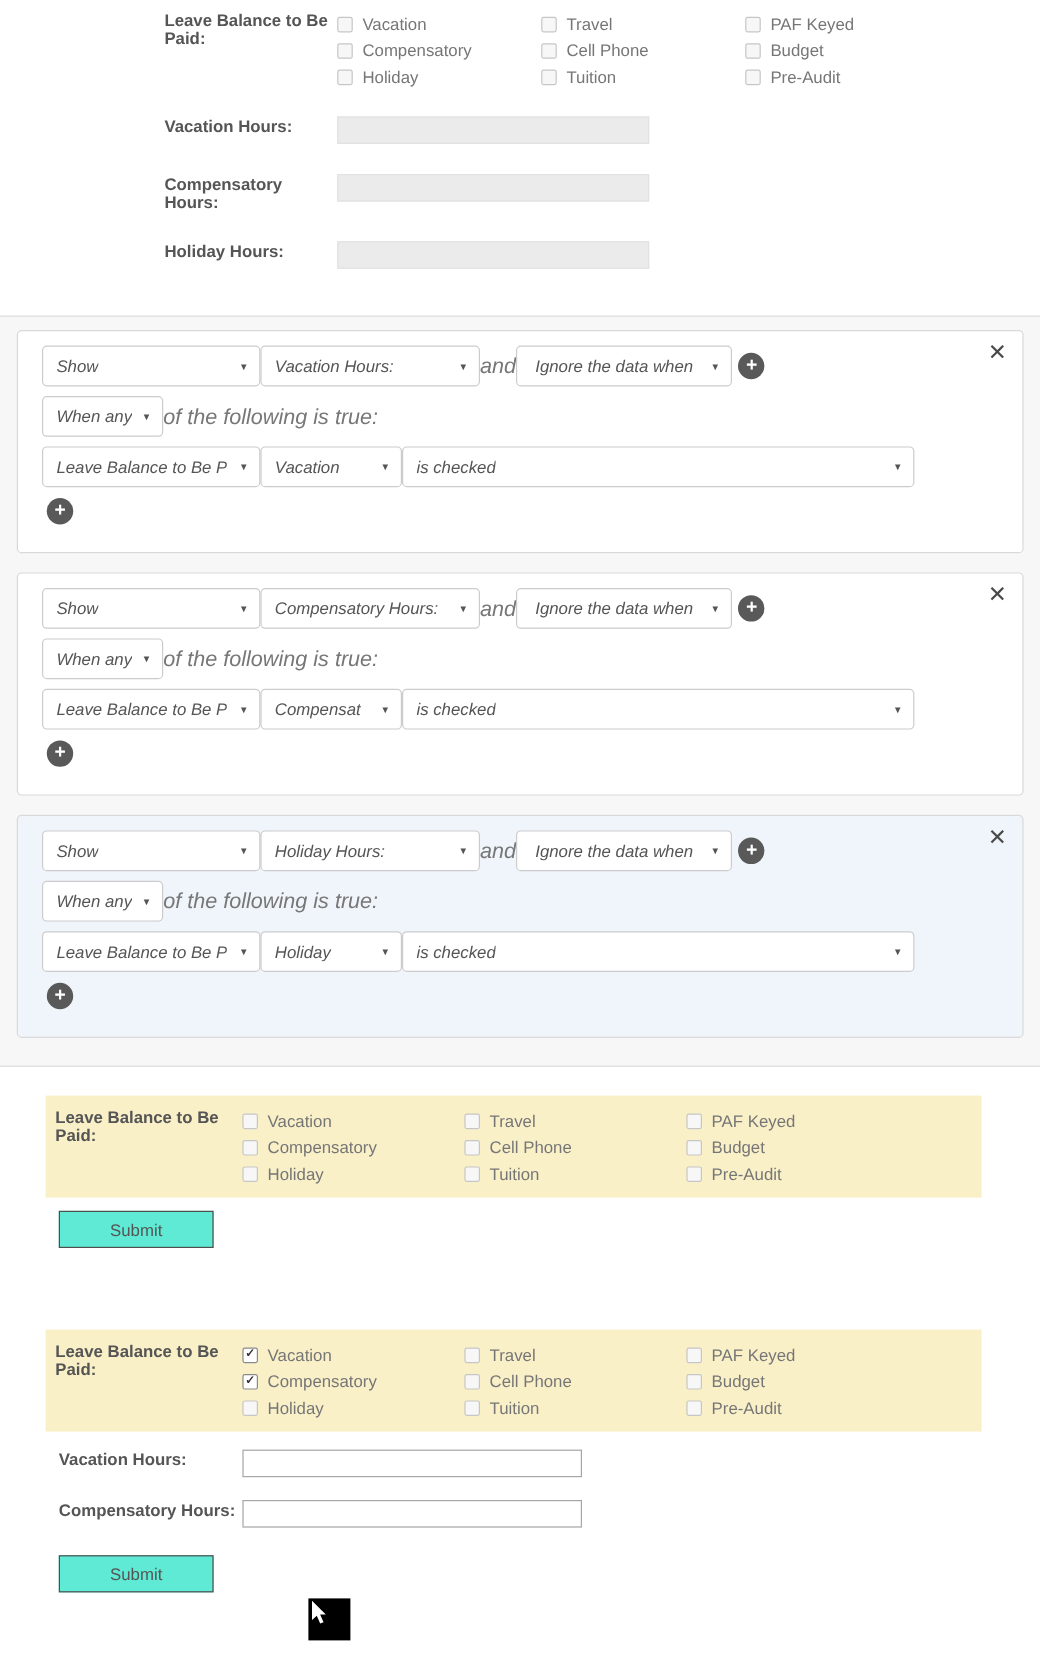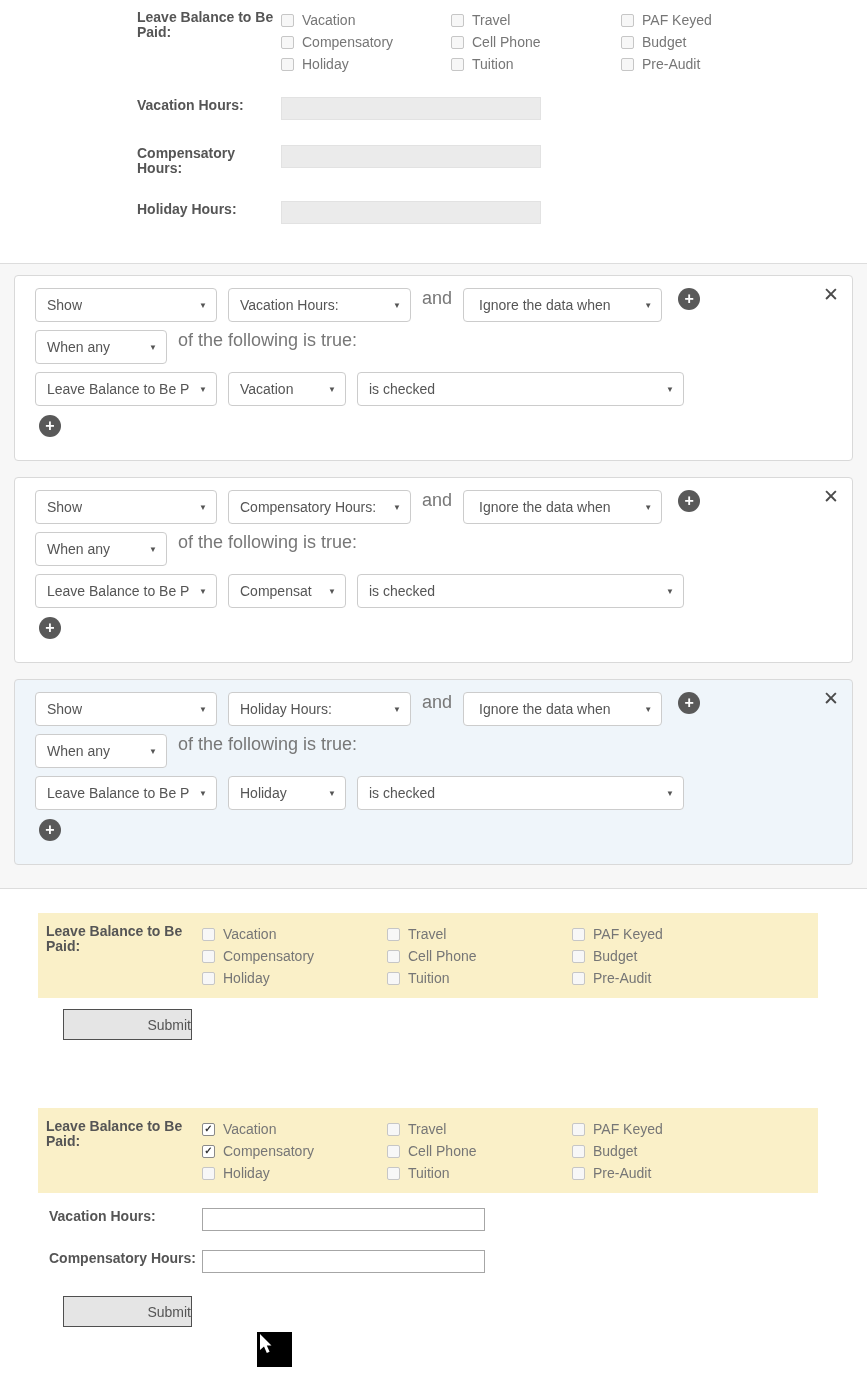--- a/index.html
+++ b/index.html
@@ -39,34 +39,34 @@
     margin-top: 39px; background: #f7f7f7;
     border-top: 1px solid #dddddd; border-bottom: 1px solid #dddddd;
     padding: 11px 0 7px;
   }
   .rule-panel {
     position: relative;
     margin: 0 14px 16px; padding: 12px 20px 23px;
     background: #ffffff; border: 1px solid #d9d9d9; border-radius: 4px;
   }
   .rule-panel.active { background: #eff5fa; }
-  .rule-row { display: flex; align-items: flex-start; gap: 11px; margin-top: 8px; }
+  .rule-row { display: flex; align-items: center; gap: 0; margin-top: 8px; font-style: italic; }
   .rule-row.first { margin-top: 0; }
   .sel {
     height: 34px; background: #fff;
     border: 1px solid #cccccc; border-radius: 4px;
     padding: 0 9px 0 11px;
     display: flex; align-items: center; justify-content: space-between;
     font-size: 14px; color: #555; cursor: default;
   }
   .sel .sel-label { overflow: hidden; white-space: nowrap; }
   .arrow { font-size: 8px; color: #555; margin-left: 8px; flex: 0 0 auto; }
-  .w-action { width: 182px; } .w-field { width: 183px; } .w-data { width: 199px; padding-left: 15px; }
-  .w-match { width: 132px; } .w-cfield { width: 182px; } .w-cvalue { width: 118px; }
-  .w-cop { width: 327px; }
+  .w-action { width: 182px; } .w-field { width: 183px; } .w-data { width: 180px; padding-left: 15px; }
+  .w-match { width: 101px; } .w-cfield { width: 182px; } .w-cvalue { width: 118px; }
+  .w-cop { width: 427px; }
   .rule-text { font-size: 18px; color: #777; white-space: nowrap; }
   .plus-btn {
     width: 22px; height: 22px; border-radius: 50%;
     background: #595959; color: #fff;
     display: inline-flex; align-items: center; justify-content: center;
     font-size: 16px; font-weight: bold; line-height: 1;
     margin-left: 5px; cursor: pointer; flex: 0 0 auto;
   }
   .plus-row { margin-top: 9px; }
   .plus-row .plus-btn { margin-left: 4px; }
@@ -76,25 +76,25 @@
   }
   
   .preview {
     margin-left: 38px; width: 780px;
     background: #faf0c8; padding: 10px 8px 9px;
     display: flex;
   }
   .preview .form-label { margin-left: 0; width: 156px; }
   .preview .cb-col { width: 185px; }
   .submit-btn {
-    display: block; margin-left: 63px; margin-top: 11px;
+    display: block; margin-left: 49px; margin-top: 11px;
     width: 129px; height: 31px;
-    background: #e5e5e5; border: 1px solid #4f4f4f;
+    background: #5eead4; border: 1px solid #4f4f4f;
     font-family: "Liberation Sans", sans-serif;
-    font-size: 14px; color: #555; cursor: pointer; text-align: right;
+    font-size: 14px; color: #555; cursor: pointer;
   }
   .mt24 { margin-top: 24px; } .mt68 { margin-top: 68px; }
   
   .bfield-row { display: flex; align-items: flex-start; }
   .bfield-row .form-label { margin-left: 49px; width: 153px; }
   .input-enabled {
     width: 283px; height: 23px;
     background: #fff; border: 1px solid #a6a6a6;
     font-family: "Liberation Sans", sans-serif; font-size: 14px; color: #333;
     padding: 0 5px;

